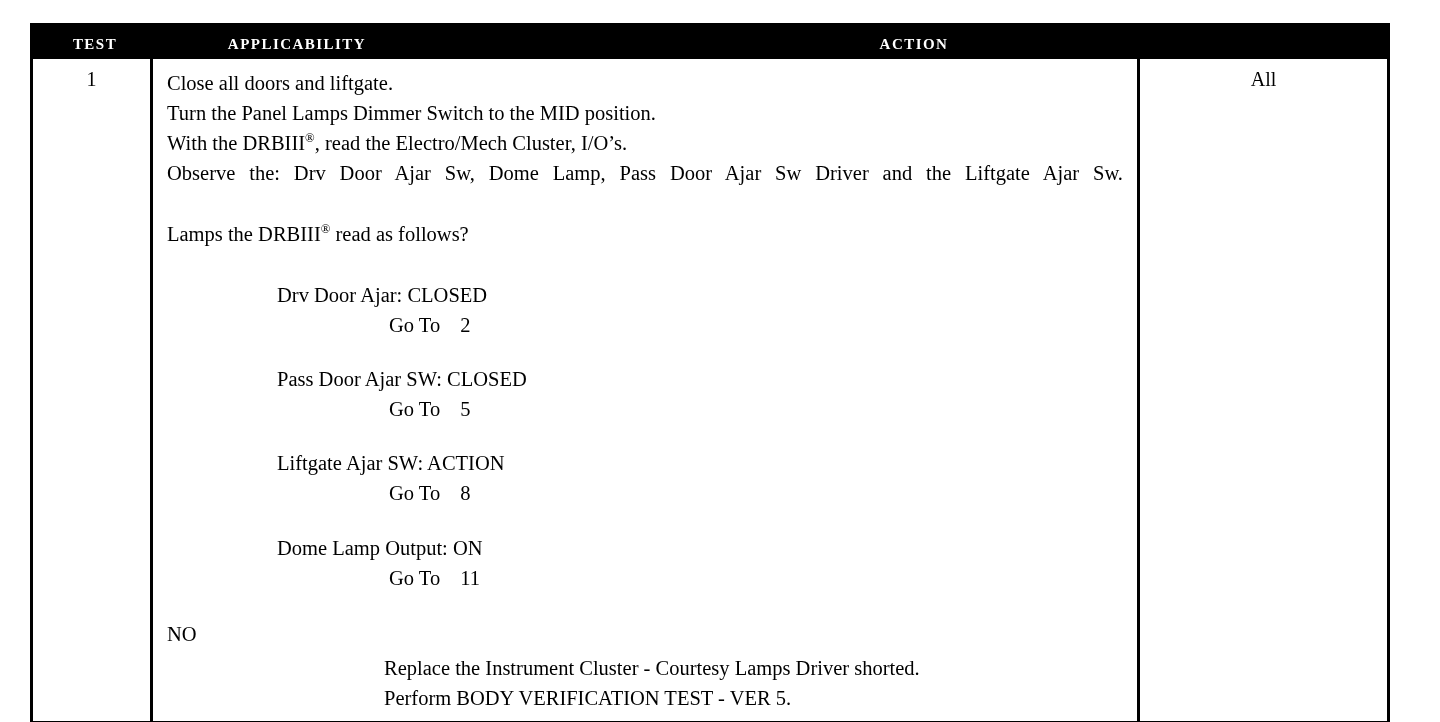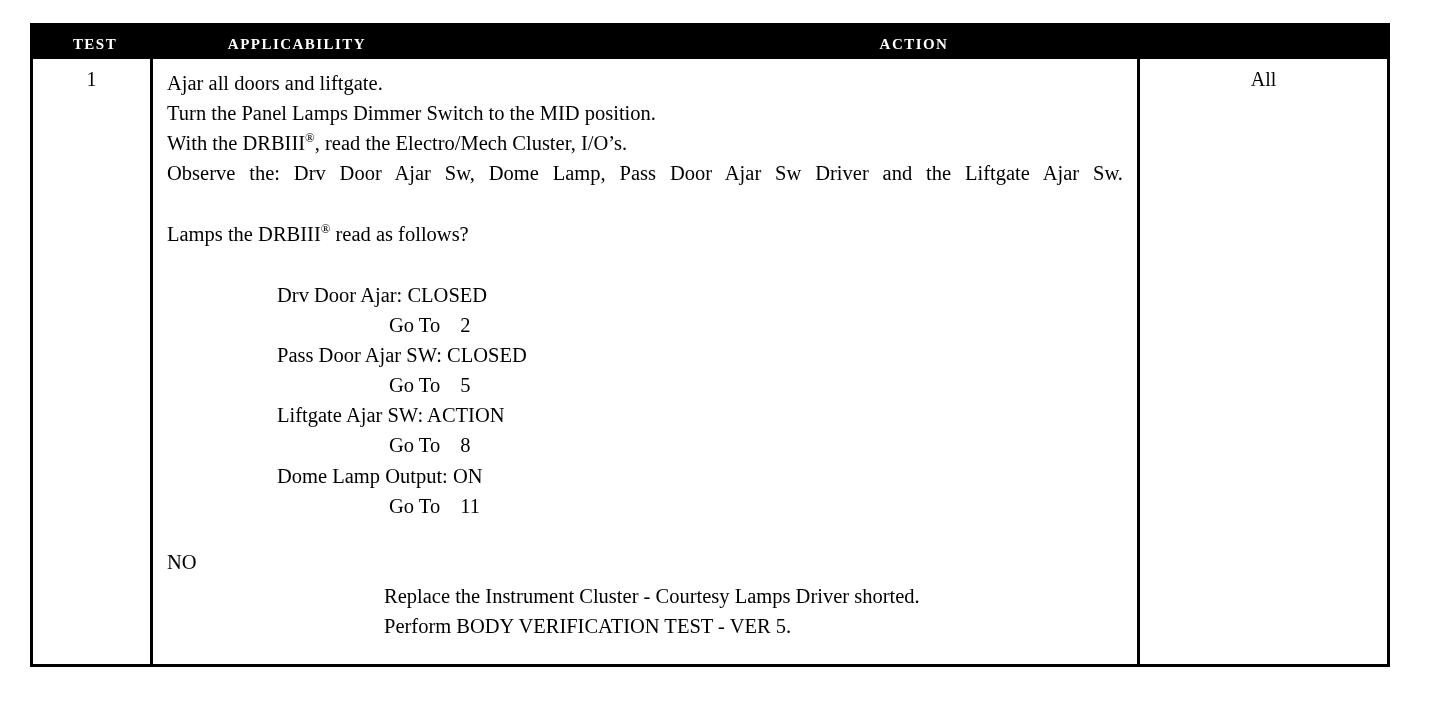--- a/index.html
+++ b/index.html
@@ -110,20 +110,21 @@
     text-align: justify;
     text-justify: inter-word;
   }
   .intro-justify::after {
     content: "";
     display: inline-block;
     width: 100%;
   }
 
   .result-block {
+    margin-top: 24px;
   }
   .result-block.first {
     margin-top: 31px;
   }
   .result-title {
     margin-left: 110px;
     white-space: nowrap;
   }
   .result-goto {
     margin-left: 222px;
@@ -163,21 +164,21 @@
       <div class="th th-applicability">APPLICABILITY</div>
       <div class="th th-action">ACTION</div>
     </div>
 
     <div class="tbody-row">
 
       <div class="td td-test">1</div>
 
       <div class="td td-action">
 
-        <div class="intro-line">Ajar all doors and liftgate.</div>
+        <div class="intro-line">Close all doors and liftgate.</div>
 
         <div class="intro-line">Turn the Panel Lamps Dimmer Switch to the MID position.</div>
 
         <div class="intro-line">
           <span>With the DRBIII</span><sup class="reg">®</sup><span>, read the Electro/Mech Cluster, I/O’s.</span>
         </div>
 
         <div class="intro-justify">Observe the: Drv Door Ajar Sw, Dome Lamp, Pass Door Ajar Sw Driver and the Liftgate Ajar Sw.</div>
 
         <div class="intro-line">

